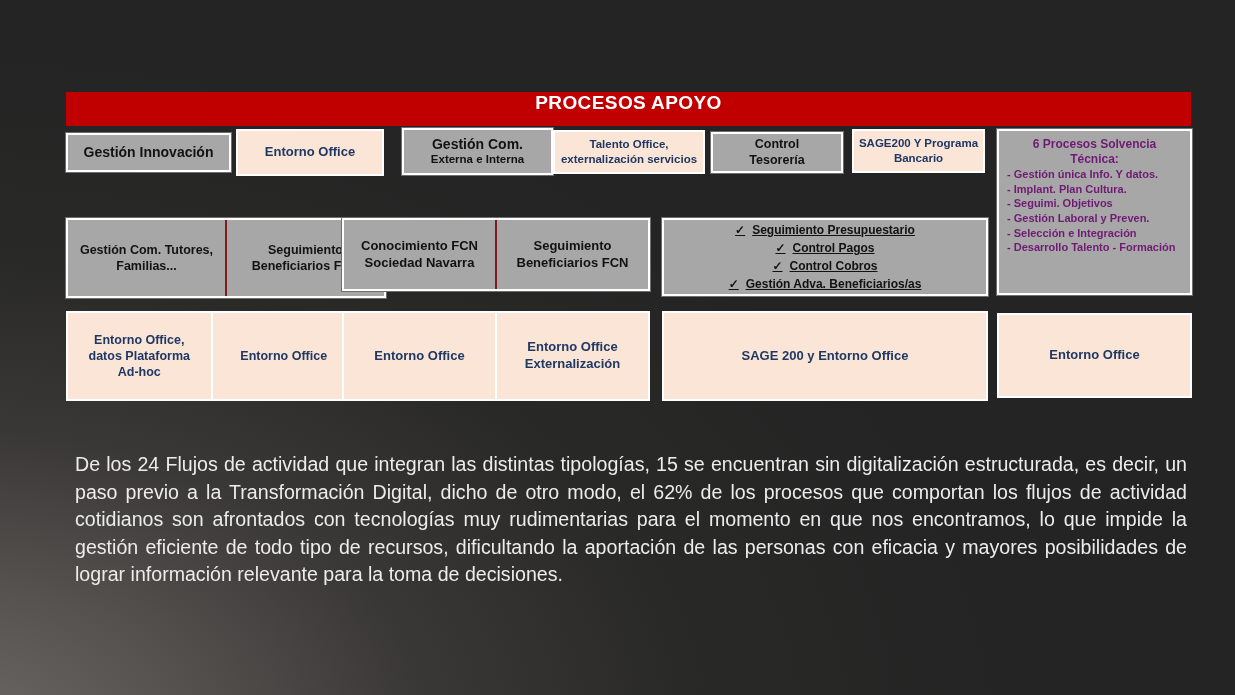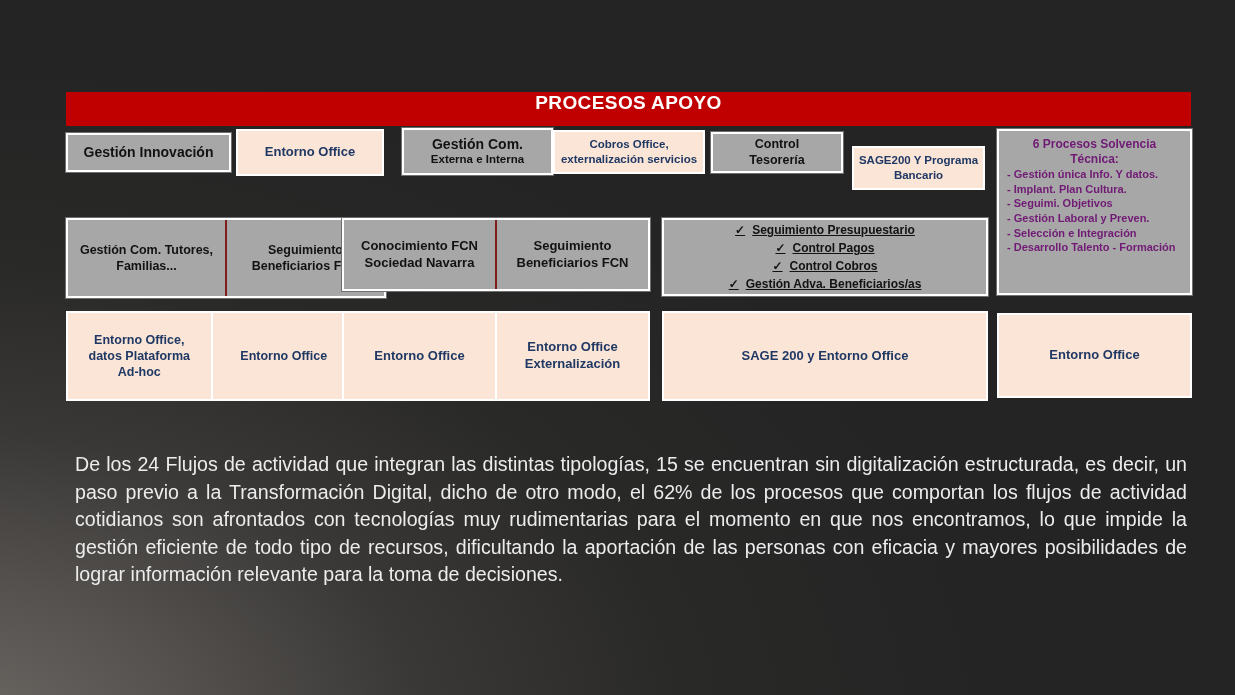--- a/index.html
+++ b/index.html
@@ -71,30 +71,30 @@
   <div class="abs box peach fs13" style="left:236px;top:129px;width:148px;height:47px;">
     <span>Entorno Office</span>
   </div>
 
   <div class="abs box gray two-line" style="left:394px;top:128px;width:151px;height:47px;margin-left:8px;">
     <span class="l1">Gestión Com.</span>
     <span class="l2">Externa e Interna</span>
   </div>
 
   <div class="abs box peach navy2" style="left:553px;top:130px;width:152px;height:44px;">
-    <span class="l1">Cobros Office,</span>
+    <span class="l1">Talento Office,</span>
     <span class="l2">externalización servicios</span>
   </div>
 
   <div class="abs box gray ctrl" style="left:711px;top:132px;width:132px;height:41px;">
     <span class="l1">Control</span>
     <span class="l2">Tesorería</span>
   </div>
 
-  <div class="abs box peach navy2" style="left:852px;top:146px;width:133px;height:44px;">
+  <div class="abs box peach navy2" style="left:852px;top:129px;width:133px;height:44px;">
     <span class="l1">SAGE200 Y  Programa</span>
     <span class="l2">Bancario</span>
   </div>
 
   <div class="abs solvencia">
     <div class="s-title">6 Procesos Solvencia</div>
     <div class="s-title">Técnica:</div>
     <div class="s-item">- Gestión única Info. Y datos.</div>
     <div class="s-item">- Implant. Plan Cultura.</div>
     <div class="s-item">- Seguimi. Objetivos</div>

